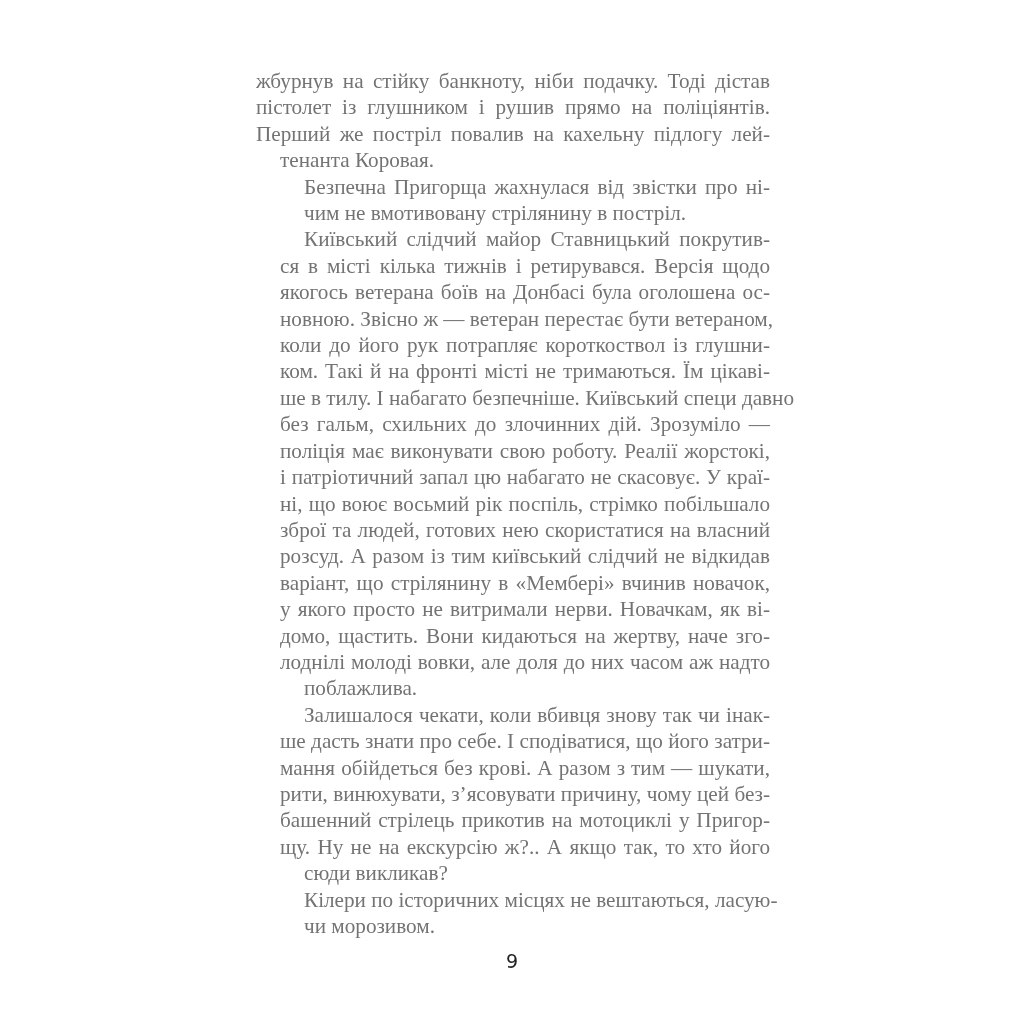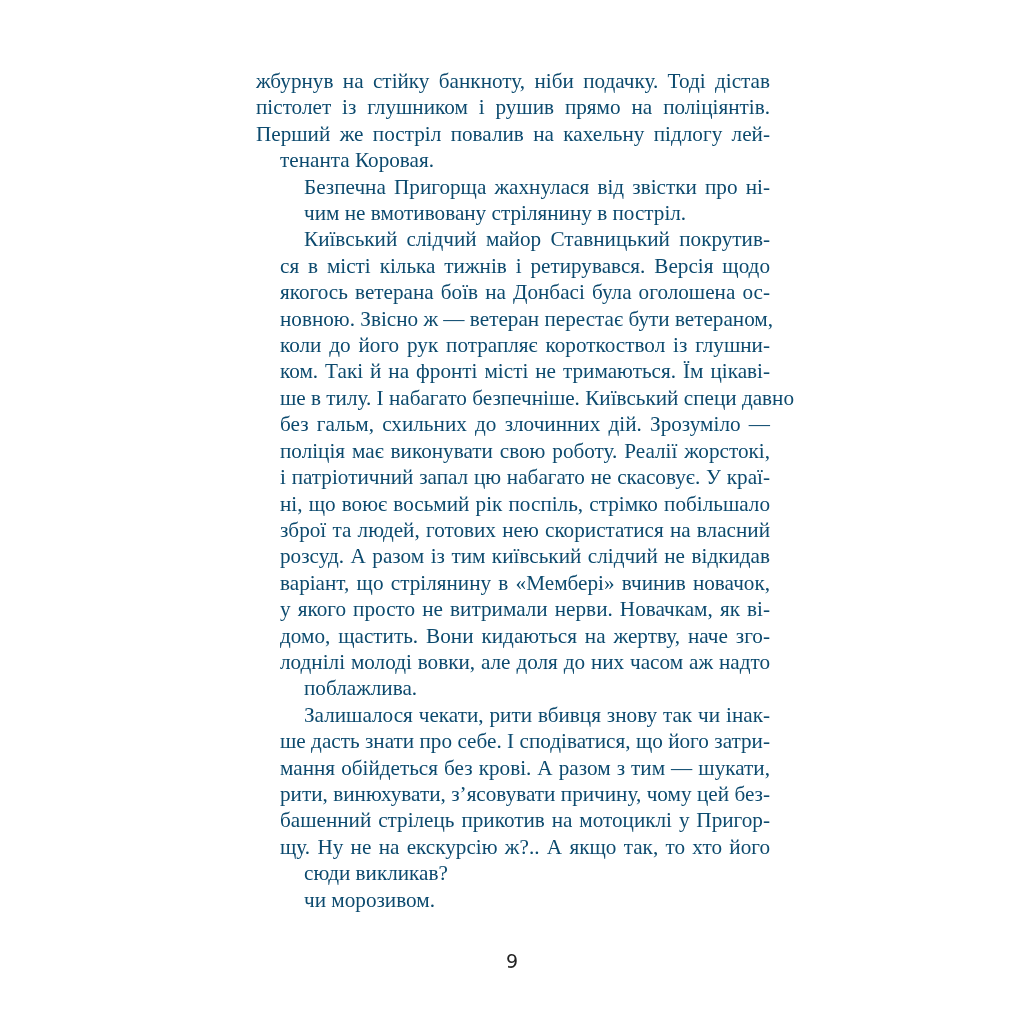--- a/index.html
+++ b/index.html
@@ -5,21 +5,21 @@
   html, body { margin: 0; padding: 0; background: #ffffff; }
   body { width: 1024px; height: 1024px; position: relative; overflow: hidden; }
   .page {
     position: absolute;
     left: 256px;
     top: 68px;
     width: 514px;
     font-family: "Liberation Serif", "DejaVu Serif", serif;
     font-size: 21.2px;
     line-height: 26.4px;
-    color: #0c4a6e;
+    color: #737373;
   }
   .para { margin: 0; text-align: justify; text-align-last: left; }
   .para.indent { text-indent: 24px; }
   .line { display: block; text-align: justify; text-align-last: justify; white-space: nowrap; }
   .line.last { text-align-last: left; margin-left: 24px; }
   .page-number {
     position: absolute;
     left: 0; width: 1024px;
     top: 950px;
     text-align: center;
@@ -56,26 +56,27 @@
     <span class="line">ні, що воює восьмий рік поспіль, стрімко побільшало</span>
     <span class="line">зброї та людей, готових нею скористатися на власний</span>
     <span class="line">розсуд. А разом із тим київський слідчий не відкидав</span>
     <span class="line">варіант, що стрілянину в «Мембері» вчинив новачок,</span>
     <span class="line">у якого просто не витримали нерви. Новачкам, як ві-</span>
     <span class="line">домо, щастить. Вони кидаються на жертву, наче зго-</span>
     <span class="line">лоднілі молоді вовки, але доля до них часом аж надто</span>
     <span class="line last">поблажлива.</span>
   </p>
   <p class="para indent">
-    <span class="line" style="padding-left:24px">Залишалося чекати, рити вбивця знову так чи інак-</span>
+    <span class="line" style="padding-left:24px">Залишалося чекати, коли вбивця знову так чи інак-</span>
     <span class="line">ше дасть знати про себе. І сподіватися, що його затри-</span>
     <span class="line">мання обійдеться без крові. А разом з тим — шукати,</span>
     <span class="line">рити, винюхувати, з’ясовувати причину, чому цей без-</span>
     <span class="line">башенний стрілець прикотив на мотоциклі у Пригор-</span>
     <span class="line">щу. Ну не на екскурсію ж?.. А якщо так, то хто його</span>
     <span class="line last">сюди викликав?</span>
   </p>
   <p class="para indent">
+    <span class="line" style="padding-left:24px">Кілери по історичних місцях не вештаються, ласую-</span>
     <span class="line last">чи морозивом.</span>
   </p>
 </div>
 
 <div class="page-number">9</div>
 
 </body></html>

